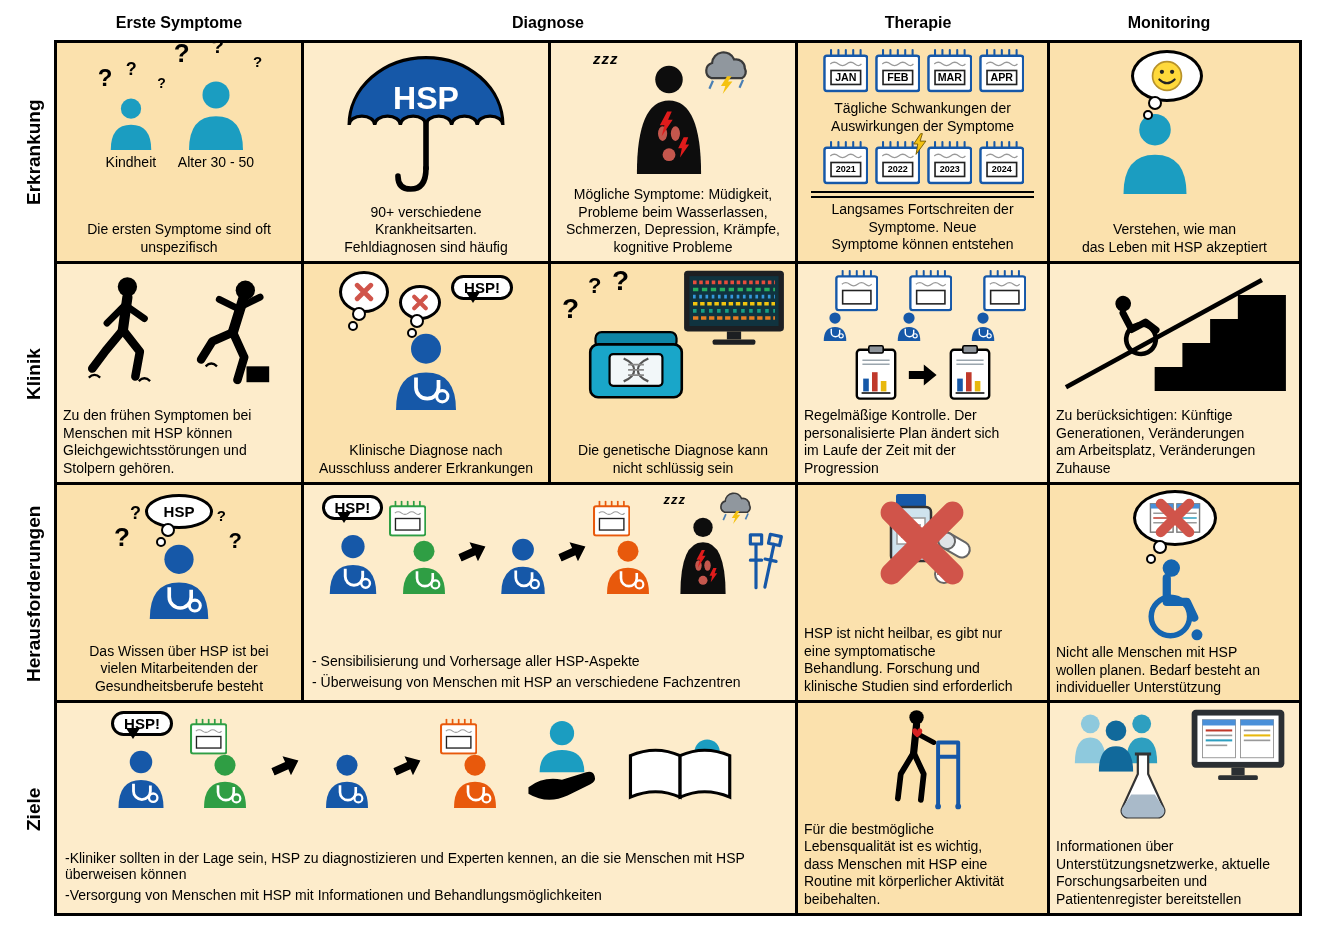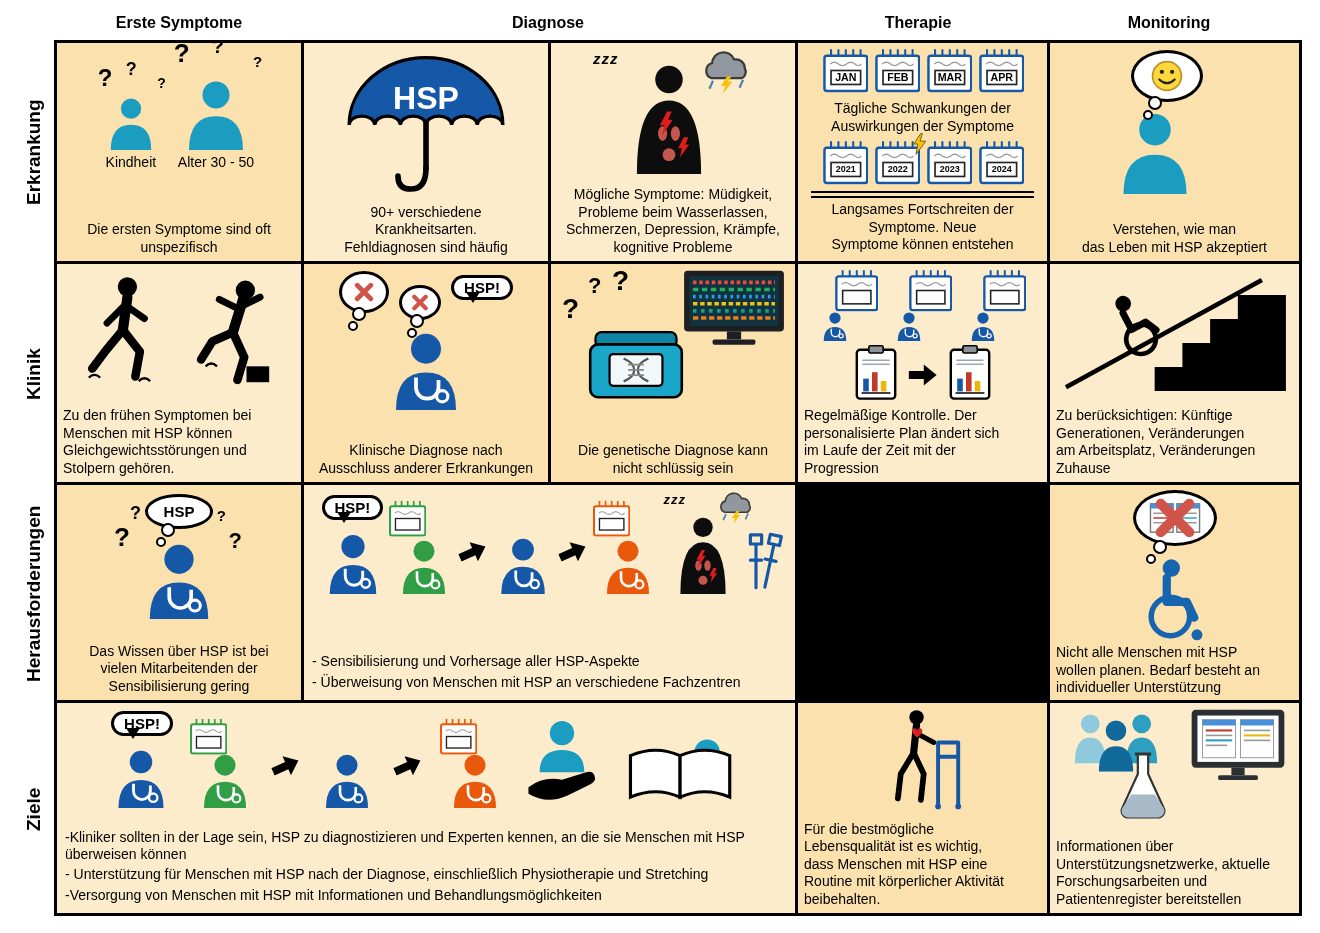--- a/index.html
+++ b/index.html
@@ -556,21 +556,21 @@
           <span class="q" style="top:14px;left:-10px;font-size:18px">?</span>
           <span class="q" style="top:40px;right:-24px;font-size:22px">?</span>
           <span class="q" style="top:18px;right:-8px;font-size:15px">?</span>
           <div class="thought">HSP</div>
           <svg class="icon blue" viewBox="0 0 64 64" style="width:78px;height:78px;margin-top:12px">
               <use href="#sym-doctor"></use>
             </svg>
         </div>
         <div class="cell-text centered">Das Wissen über HSP ist bei
 vielen Mitarbeitenden der
-Sensibilisierung gering</div>
+Gesundheitsberufe besteht</div>
       </div>
 
       <div class="cell bgB" style="grid-area:3/2/4/4">
         <div class="icons-row" style="gap:6px;width:100%;height:104px">
           <div class="doc-bubble">
             <div class="speech">HSP!</div>
             <svg class="icon blue" viewBox="0 0 64 64" style="width:62px;height:62px;margin-top:12px">
                 <use href="#sym-doctor"></use>
               </svg>
           </div>
@@ -614,20 +614,34 @@
                 <use href="#sym-crutch"></use>
               </svg>
           </div>
         </div>
         <ul class="bullets">
           <li>- Sensibilisierung und Vorhersage aller HSP-Aspekte</li>
           <li>- Überweisung von Menschen mit HSP an verschiedene Fachzentren</li>
         </ul>
       </div>
 
+      <div class="cell bgA" style="grid-area:3/4">
+        <div class="pos-rel" style="width:134px;height:104px">
+          <svg class="icon" viewBox="0 0 132 102" style="width:132px;height:102px">
+              <use href="#sym-pills"></use>
+            </svg>
+          <svg class="redx" viewBox="0 0 100 100" style="position:absolute;left:6px;top:8px;width:120px;height:90px">
+              <use href="#sym-x"></use>
+            </svg>
+        </div>
+        <div class="cell-text left">HSP ist nicht heilbar, es gibt nur
+eine symptomatische
+Behandlung. Forschung und
+klinische Studien sind erforderlich</div>
+      </div>
 
       <div class="cell bgA" style="grid-area:3/5">
         <div style="display:flex;flex-direction:column;align-items:center">
           <div class="thought pos-rel" style="padding:8px 12px">
             <svg viewBox="0 0 56 36" style="width:54px;height:34px">
                 <use href="#sym-docs-x"></use>
               </svg>
             <svg class="redx" viewBox="0 0 100 100" style="position:absolute;left:10px;top:4px;width:58px;height:42px">
                 <use href="#sym-x"></use>
               </svg>
@@ -676,21 +690,20 @@
           </div>
           <svg class="icon" viewBox="0 0 88 96" style="width:82px;height:90px">
               <use href="#sym-handp"></use>
             </svg>
           <svg class="icon" viewBox="0 0 132 82" style="width:120px;height:74px">
               <use href="#sym-book"></use>
             </svg>
         </div>
         <ul class="bullets">
           <li>-Kliniker sollten in der Lage sein, HSP zu diagnostizieren und Experten kennen, an die sie Menschen mit HSP überweisen können</li>
-          <li>- Unterstützung für Menschen mit HSP nach der Diagnose, einschließlich Physiotherapie und Stretching</li>
           <li>-Versorgung von Menschen mit HSP mit Informationen und Behandlungsmöglichkeiten</li>
         </ul>
       </div>
 
       <div class="cell bgA" style="grid-area:4/4">
         <svg class="icon" viewBox="0 0 122 142" style="width:88px;height:102px">
             <use href="#sym-walker"></use>
           </svg>
         <div class="cell-text left">Für die bestmögliche
 Lebensqualität ist es wichtig,

